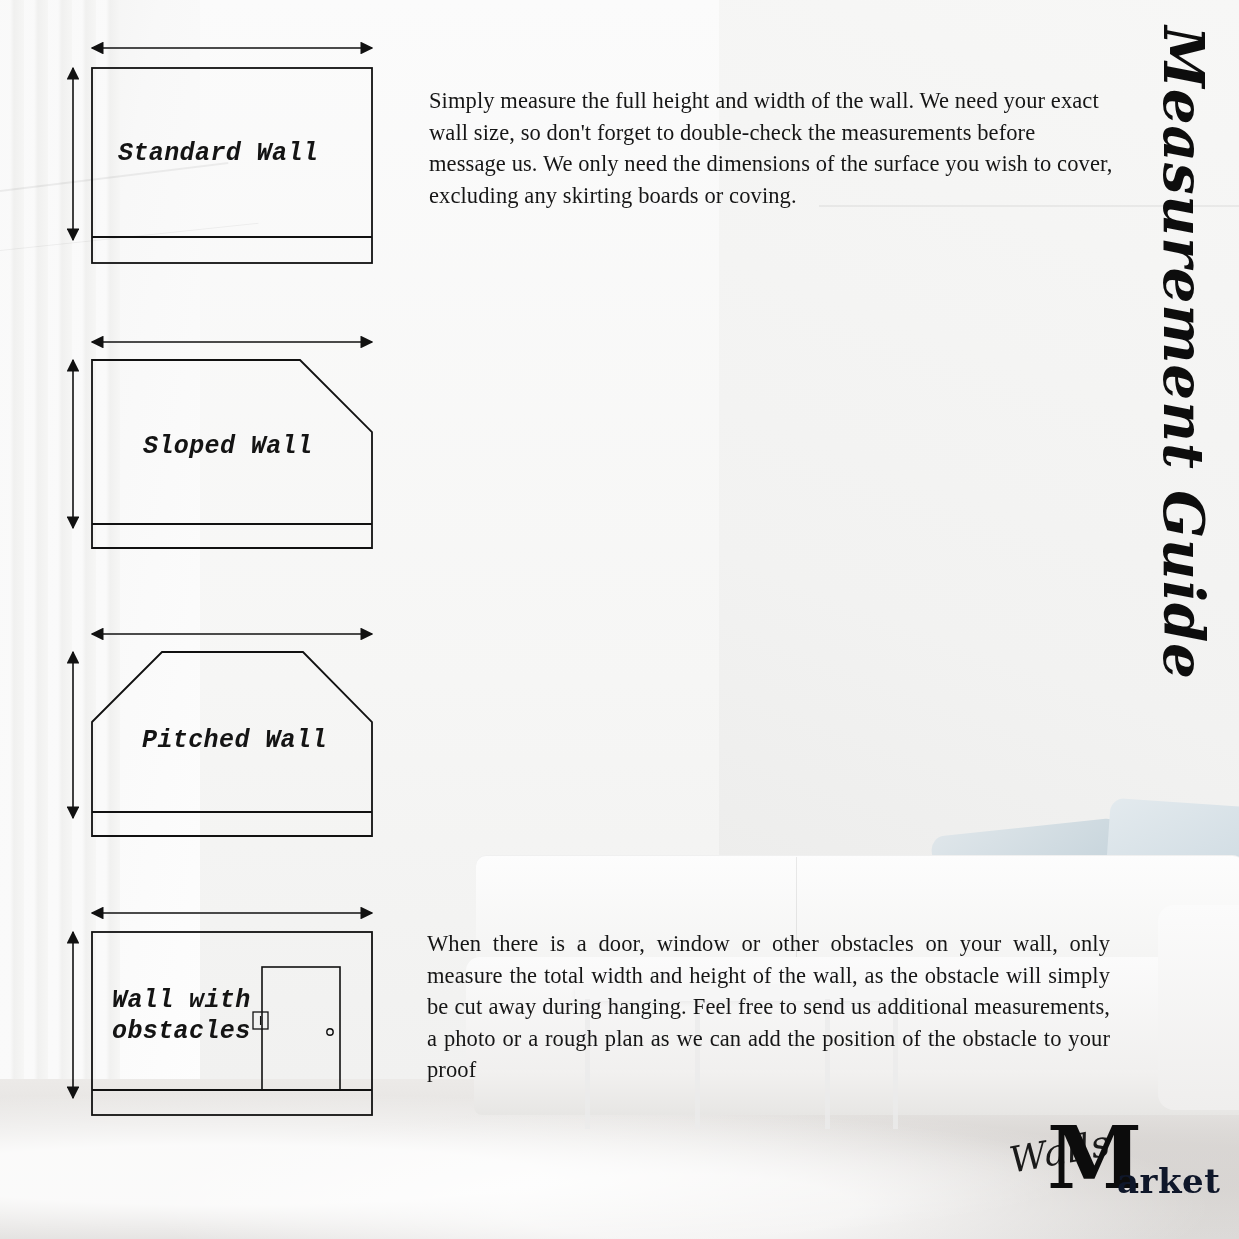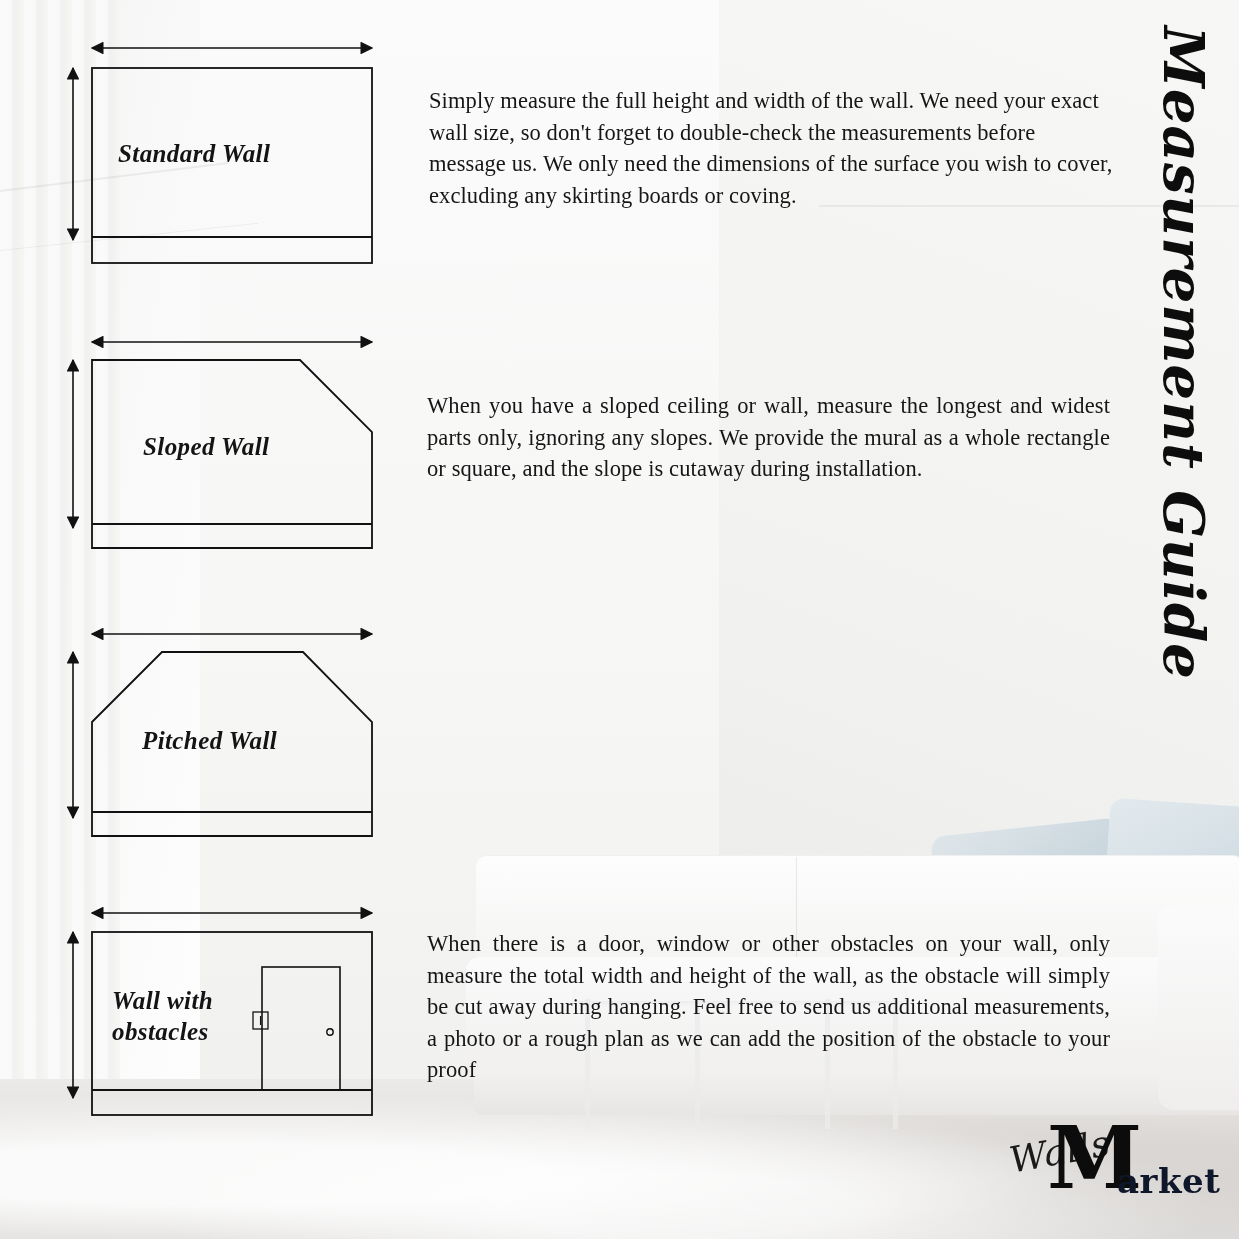--- a/index.html
+++ b/index.html
@@ -169,21 +169,21 @@
     border-radius: 0 0 55px 55px / 0 0 26px 26px;
   }
 
   
   .diagrams { position: absolute; inset: 0; }
 
   .stroke { stroke: #111; fill: none; }
 
   .wall-label {
     position: absolute;
-    font-family: Liberation Serif, serif;
+    font-family: Liberation Mono, monospace;
     font-style: italic;
     font-weight: 700;
     color: #141414;
     letter-spacing: .4px;
     line-height: 1.25;
   }
   .wall-label.one { font-size: 25px; }
   .wall-label.two { font-size: 25px; }
 
   
@@ -334,21 +334,20 @@
   <div class="wall-label one" style="left:143px; top:431px;">Sloped Wall</div>
 
   <div class="wall-label one" style="left:142px; top:725px;">Pitched Wall</div>
 
   <div class="wall-label two" style="left:112px; top:985px; white-space:pre-line;">Wall with
 obstacles</div>
 
   <div class="para" style="left:429px; top:85px; width:690px; white-space:pre-line;">Simply measure the full height and width of the wall. We need your exact wall size, so don't forget to double-check the measurements before
 message us. We only need the dimensions of the surface you wish to cover, excluding any skirting boards or coving.</div>
 
-  <div class="para just" style="left:427px; top:390px; width:683px;">When you have a sloped ceiling or wall, measure the longest and widest parts only, ignoring any slopes. We provide the mural as a whole rectangle or square, and the slope is cutaway during installation.</div>
 
 
   <div class="para just" style="left:427px; top:928px; width:683px;font-family:Liberation Serif, serif;">When there is a door, window or other obstacles on your wall, only measure the total width and height of the wall, as the obstacle will simply be cut away during hanging. Feel free to send us additional measurements, a photo or a rough plan as we can add the position of the obstacle to your proof</div>
 
   <div class="vtitle">Measurement Guide</div>
 
   <div class="logo">
     <div class="logo-walls">Walls</div>
     <div class="logo-m">M</div>
     <div class="logo-market">arket</div>

